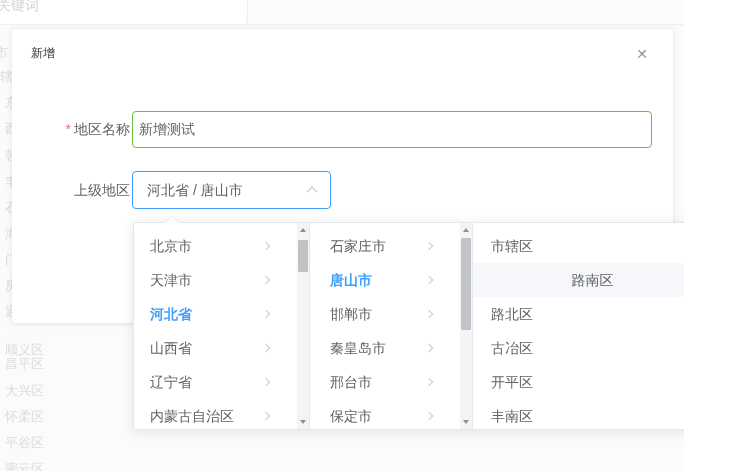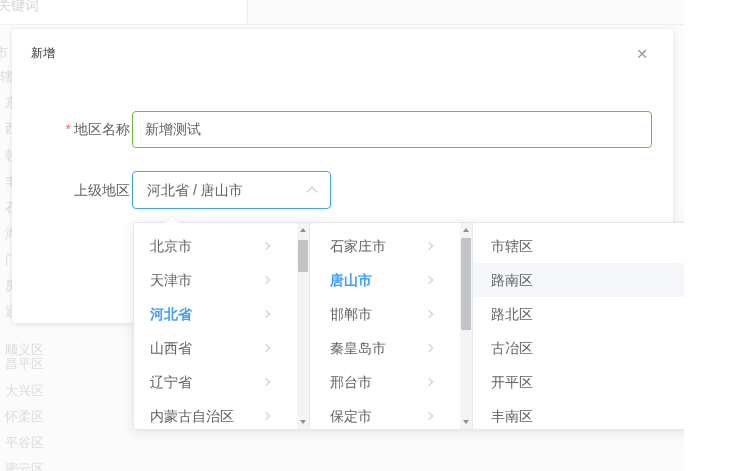--- a/index.html
+++ b/index.html
@@ -38,21 +38,21 @@
   .form-label {
     position:absolute; left:8px; width:110px; text-align:right;
     font-size:14px; color:#606266;
   }
   .req-mark { color:#f56c6c; margin-right:3px; font-size:14px; }
   .lbl-1 { top:82px; height:37px; line-height:37px; }
   .lbl-2 { top:142px; height:38px; line-height:38px; }
   .text-input {
     position:absolute; left:120px; top:82px; width:520px; height:37px;
     border:1px solid #67c23a; border-radius:4px; background:#fff;
-    font-size:14px; color:#606266; line-height:35px; padding-left:12px;
+    font-size:14px; color:#606266; line-height:35px; padding-left:6px;
   }
   .select-box {
     position:absolute; left:120px; top:142px; width:199px; height:38px;
     border:1px solid #409eff; border-radius:4px; background:#fff;
     font-size:14px; color:#606266; line-height:36px; padding-left:14px; cursor:pointer;
   }
   .chev-up {
     position:absolute; right:14px; top:16px; width:8px; height:8px;
     border-top:1.5px solid #c0c4cc; border-right:1.5px solid #c0c4cc;
     transform:rotate(-45deg);
@@ -75,21 +75,21 @@
   .menu-2 { width:163px; border-right:1px solid #e4e7ed; }
   .menu-3 { flex:1; }
   .citem {
     position:relative; height:34px; line-height:34px;
     font-size:14px; color:#606266; white-space:nowrap; cursor:pointer;
   }
   .menu-1 .citem { padding-left:16px; }
   .menu-2 .citem { padding-left:20px; }
   .menu-3 .citem { padding-left:18px; margin-right:13px; }
   .citem.active { color:#409eff; font-weight:bold; }
-  .citem.hovered { background:#f5f7fa; }
+  .citem.hovered { background:#f5f7fa;text-align:center; }
   .chev-right {
     position:absolute; right:40px; top:14px; width:6px; height:6px;
     border-top:1.5px solid #bfcbd9; border-right:1.5px solid #bfcbd9;
     transform:rotate(45deg);
   }
 
   
   .sbar {
     position:absolute; right:0; top:0; bottom:0; width:12px;
     background:#f4f4f5;

